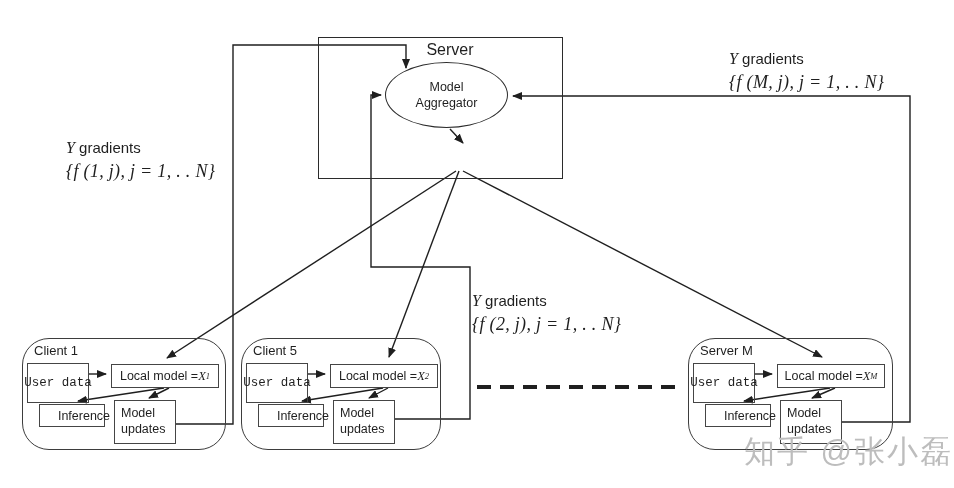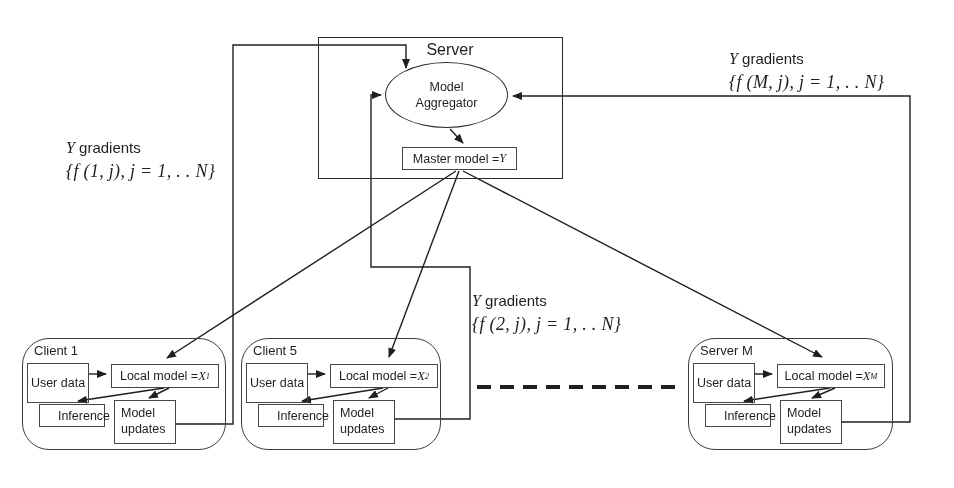--- a/index.html
+++ b/index.html
@@ -13,21 +13,21 @@
   .inner-box{border:1.3px solid #454545;box-sizing:border-box;background:transparent;
     display:flex;align-items:center;justify-content:center;font-size:12.5px;white-space:nowrap;}
   .server-box{left:318px;top:37px;width:245px;height:142px;border:1.5px solid #2b2b2b;}
   .server-title{left:406px;top:41px;width:72px;text-align:center;font-size:16px;margin-left:8px;}
   .ellipse{left:385px;top:62px;width:123px;height:66px;border:1.4px solid #2b2b2b;border-radius:50%;
     background:#fff;display:flex;flex-direction:column;align-items:center;justify-content:center;
     font-size:12.5px;line-height:1.3;box-sizing:border-box;}
   .master-box{left:402px;top:147px;width:115px;height:23px;}
   .client-box{top:338px;height:112px;border-radius:27px;}
   .client-title{position:absolute;left:11px;top:4px;font-size:13px;}
-  .user-data{position:absolute;left:4px;top:24px;width:62px;height:40px;}
+  .user-data{position:absolute;left:4px;top:24px;width:62px;height:40px;font-family:Liberation Mono, monospace;}
   .local-model{position:absolute;left:88px;top:25px;width:108px;height:24px;}
   .inference{position:absolute;left:16px;top:65px;width:66px;height:23px;padding-left:24px;}
   .model-updates{position:absolute;left:91px;top:61px;width:62px;height:44px;
     flex-direction:column;line-height:1.25;align-items:flex-start;padding-left:6px;justify-content:center;}
   .mvar{font-family:"Liberation Serif",serif;font-style:italic;}
   .msub{font-family:"Liberation Serif",serif;font-style:italic;font-size:0.68em;vertical-align:-0.25em;}
   .grad-label{line-height:1.35;}
   .grad-line1{font-size:15px;}
   .grad-line1 .mvar{font-size:16px;}
   .grad-formula{font-family:Liberation Serif, serif;font-style:italic;font-size:18px;letter-spacing:0.3px;}
@@ -70,24 +70,20 @@
 
       <path d="M477,387 H684" stroke-width="4" stroke-dasharray="14 9"></path>
     </g>
   </svg>
 
   <div class="abs outline server-box"></div>
   <div class="abs server-title">Server</div>
   <div class="abs ellipse">
     <span>Model</span>
     <span>Aggregator</span>
-  </div>
-  <div class="abs inner-box master-box">
-    <span>Master model = </span>
-      <span class="mvar">Y</span>
   </div>
 
   <div class="abs grad-label" style="left:66px;top:137px;">
     <div class="grad-line1"><span class="mvar">Y</span><span> gradients</span></div>
     <div class="grad-formula">{f (1, j), j = 1, . . N}</div>
   </div>
   <div class="abs grad-label" style="left:472px;top:290px;">
     <div class="grad-line1"><span class="mvar">Y</span><span> gradients</span></div>
     <div class="grad-formula">{f (2, j), j = 1, . . N}</div>
   </div>
@@ -134,14 +130,15 @@
         <span class="mvar">X</span>
         <span class="msub">M</span>
     </div>
     <div class="inner-box inference">Inference</div>
     <div class="inner-box model-updates">
       <span>Model</span>
       <span>updates</span>
     </div>
   </div>
 
+  <div class="abs watermark">知乎 @张小磊</div>
 
 </div>
 
 </body></html>

